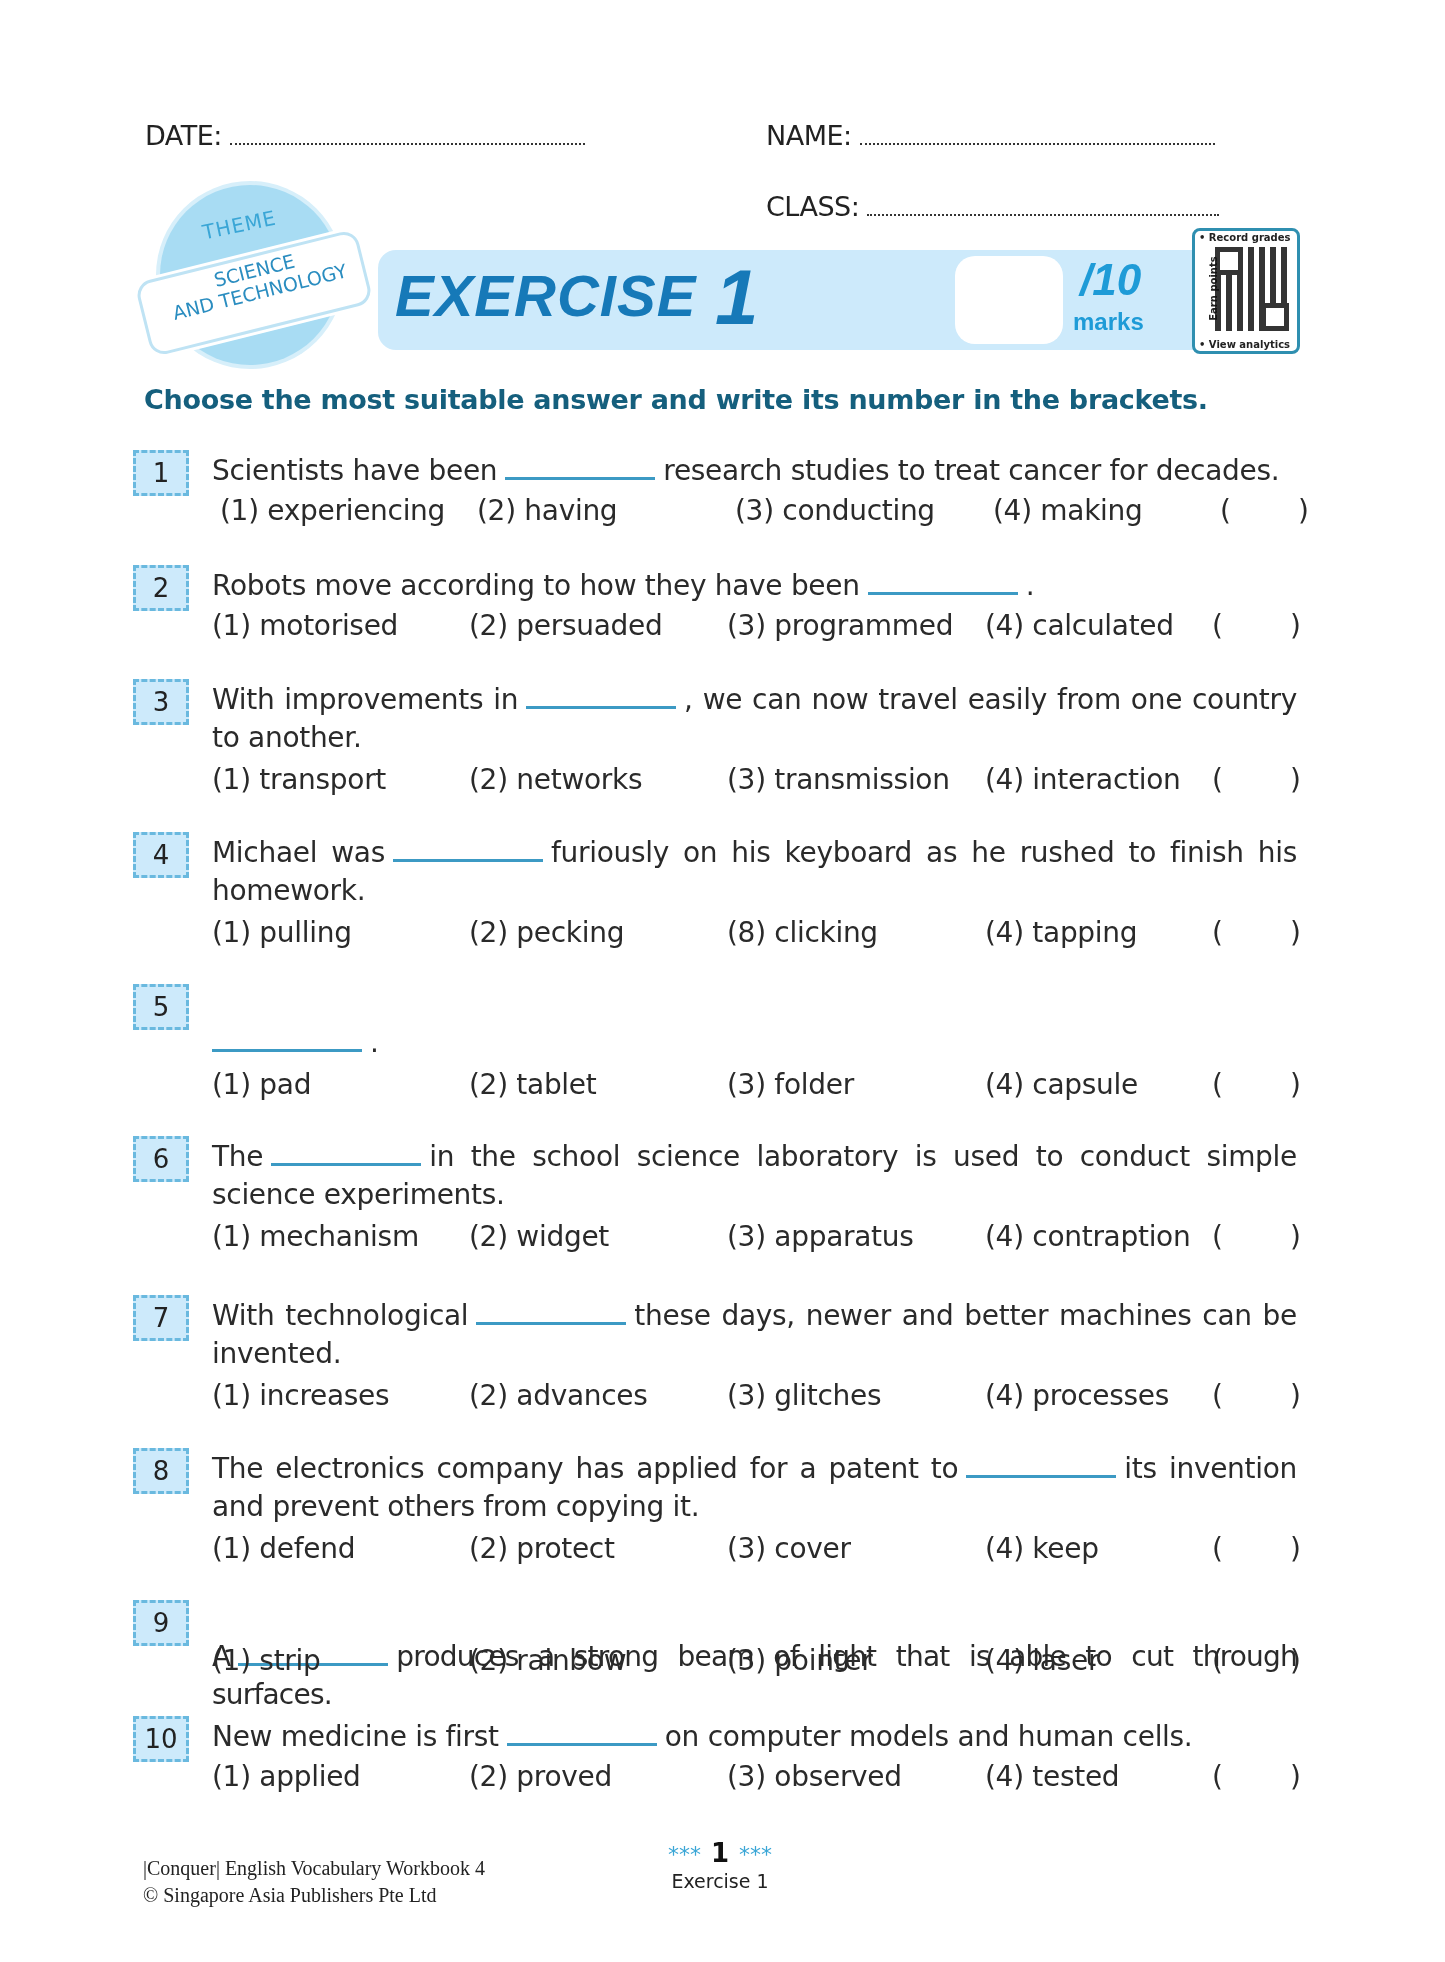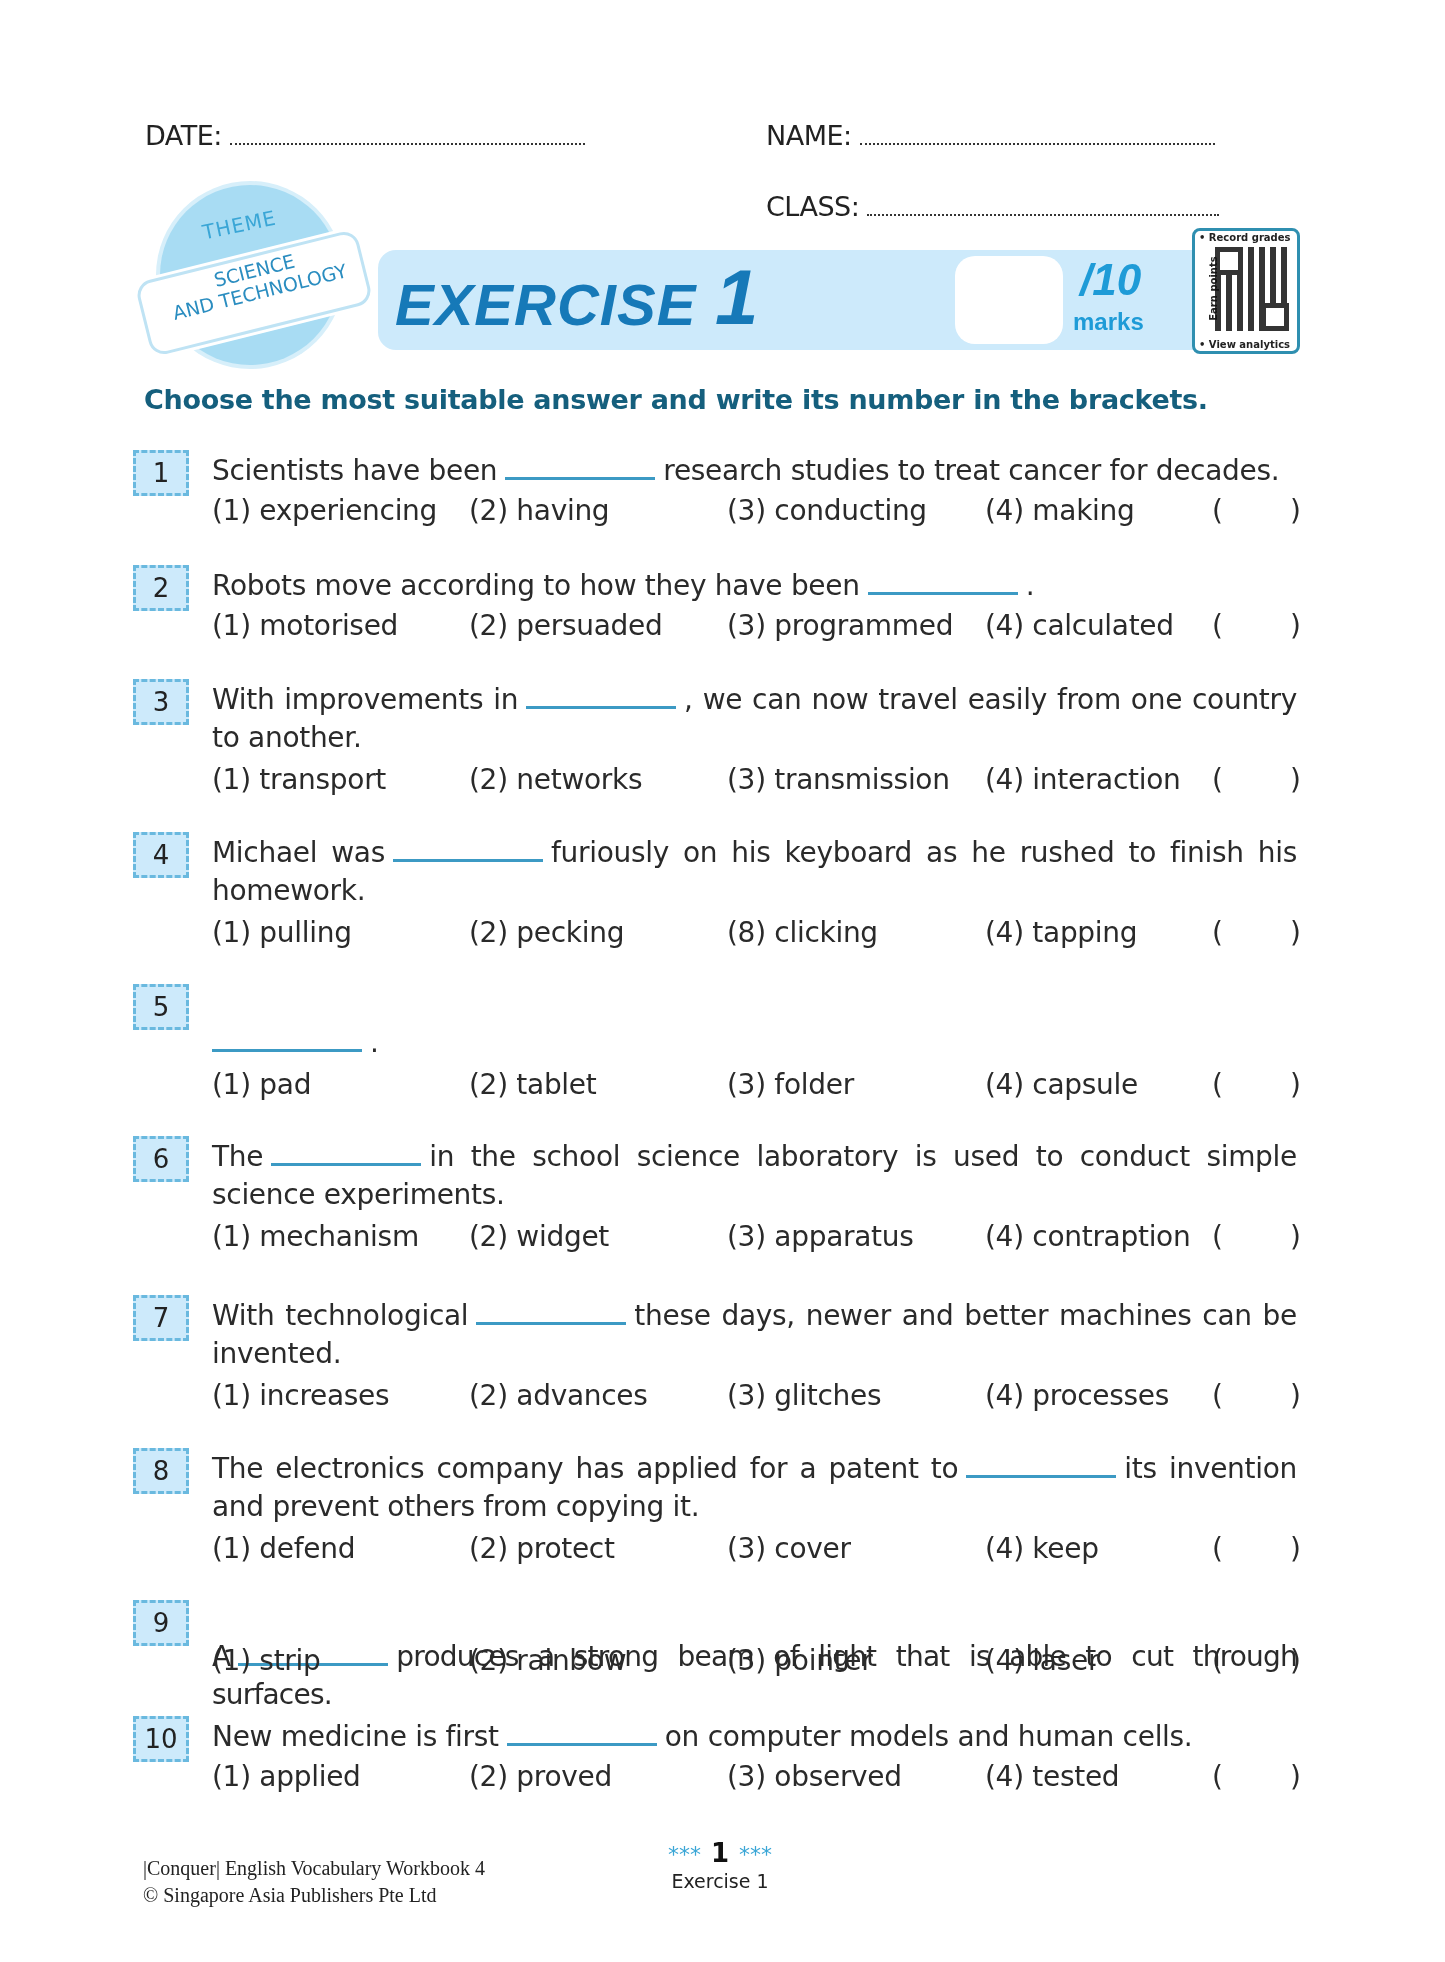--- a/index.html
+++ b/index.html
@@ -12,21 +12,21 @@
   .badge { left:140px; top:185px; width:230px; height:180px; }
   .badge-circle { position:absolute; left:20px; top:0; width:180px; height:180px; border-radius:50%;
                   background:#a8dcf3; box-shadow:0 0 0 4px #d7effa; }
   .badge-theme { position:absolute; left:62px; top:28px; font-size:20px; color:#3aa6d6; transform:rotate(-12deg); letter-spacing:1px;}
   .badge-ribbon { position:absolute; left:0; top:70px; width:222px; height:70px; background:#fff; border:3px solid #bfe3f4;
                   border-radius:16px; transform:rotate(-14deg); box-shadow:0 0 0 3px #fff; }
   .badge-text { position:absolute; left:6px; top:74px; width:222px; text-align:center; transform:rotate(-14deg);
                 font-size:19px; line-height:22px; color:#2a8dc0; }
   
   .banner { left:378px; top:250px; width:916px; height:100px; background:#cdeafb; border-radius:18px; }
-  .ex-title { left:395px; top:271px; font-size:58px; font-weight:bold; font-style:italic; color:#1679b8; letter-spacing:1px;
+  .ex-title { left:395px; top:262px; font-size:58px; font-weight:bold; font-style:italic; color:#1679b8; letter-spacing:1px;
               font-family:"Liberation Sans", sans-serif; }
   .ex-num { left:715px; top:252px; font-size:78px; font-weight:bold; font-style:italic; color:#1679b8; font-family:"Liberation Sans", sans-serif;}
   .score-box { left:955px; top:256px; width:108px; height:88px; background:#fff; border-radius:20px; }
   .score-max { left:1080px; top:255px; font-size:44px; font-weight:bold; font-style:italic; color:#1e9bd7; font-family:"Liberation Sans", sans-serif;}
   .score-marks { left:1073px; top:308px; font-size:24px; font-weight:bold; color:#1e9bd7; font-family:"Liberation Sans", sans-serif;}
   .qr { left:1192px; top:228px; width:102px; height:120px; border:3px solid #2f8fb0; border-radius:8px; background:#fff; }
   .qr-top { position:absolute; left:4px; top:1px; font-size:10px; font-weight:bold; color:#222; white-space:nowrap; }
   .qr-bot { position:absolute; left:4px; bottom:1px; font-size:10px; font-weight:bold; color:#222; white-space:nowrap; }
   .qr-side { position:absolute; left:-14px; top:52px; font-size:10px; font-weight:bold; color:#222; transform:rotate(-90deg); white-space:nowrap; }
   .qr-code { position:absolute; left:20px; top:16px; width:74px; height:84px;
@@ -89,21 +89,21 @@
   <div class="qr-side">Earn points</div>
   <div class="qr-code"></div>
   <div class="qr-bot">• View analytics</div>
 </div>
 
 <div class="abs instr">Choose the most suitable answer and write its number in the brackets.</div>
 
 <div class="q" style="top:450px;">
   <div class="qnum">1</div>
   <div class="qtext"><span>Scientists have been</span><span class="blank"></span><span>research studies to treat cancer for decades.</span></div>
-  <div class="opts" style="top:44px;">
+  <div class="opts" style="top:44px;margin-left:8px;">
     <span class="opt o1">(1) experiencing</span>
     <span class="opt o2">(2) having</span>
     <span class="opt o3">(3) conducting</span>
     <span class="opt o4">(4) making</span>
     <span class="bracket">(</span>
       <span class="bracket-r">)</span>
   </div>
 </div>
 
 <div class="q" style="top:565px;">

